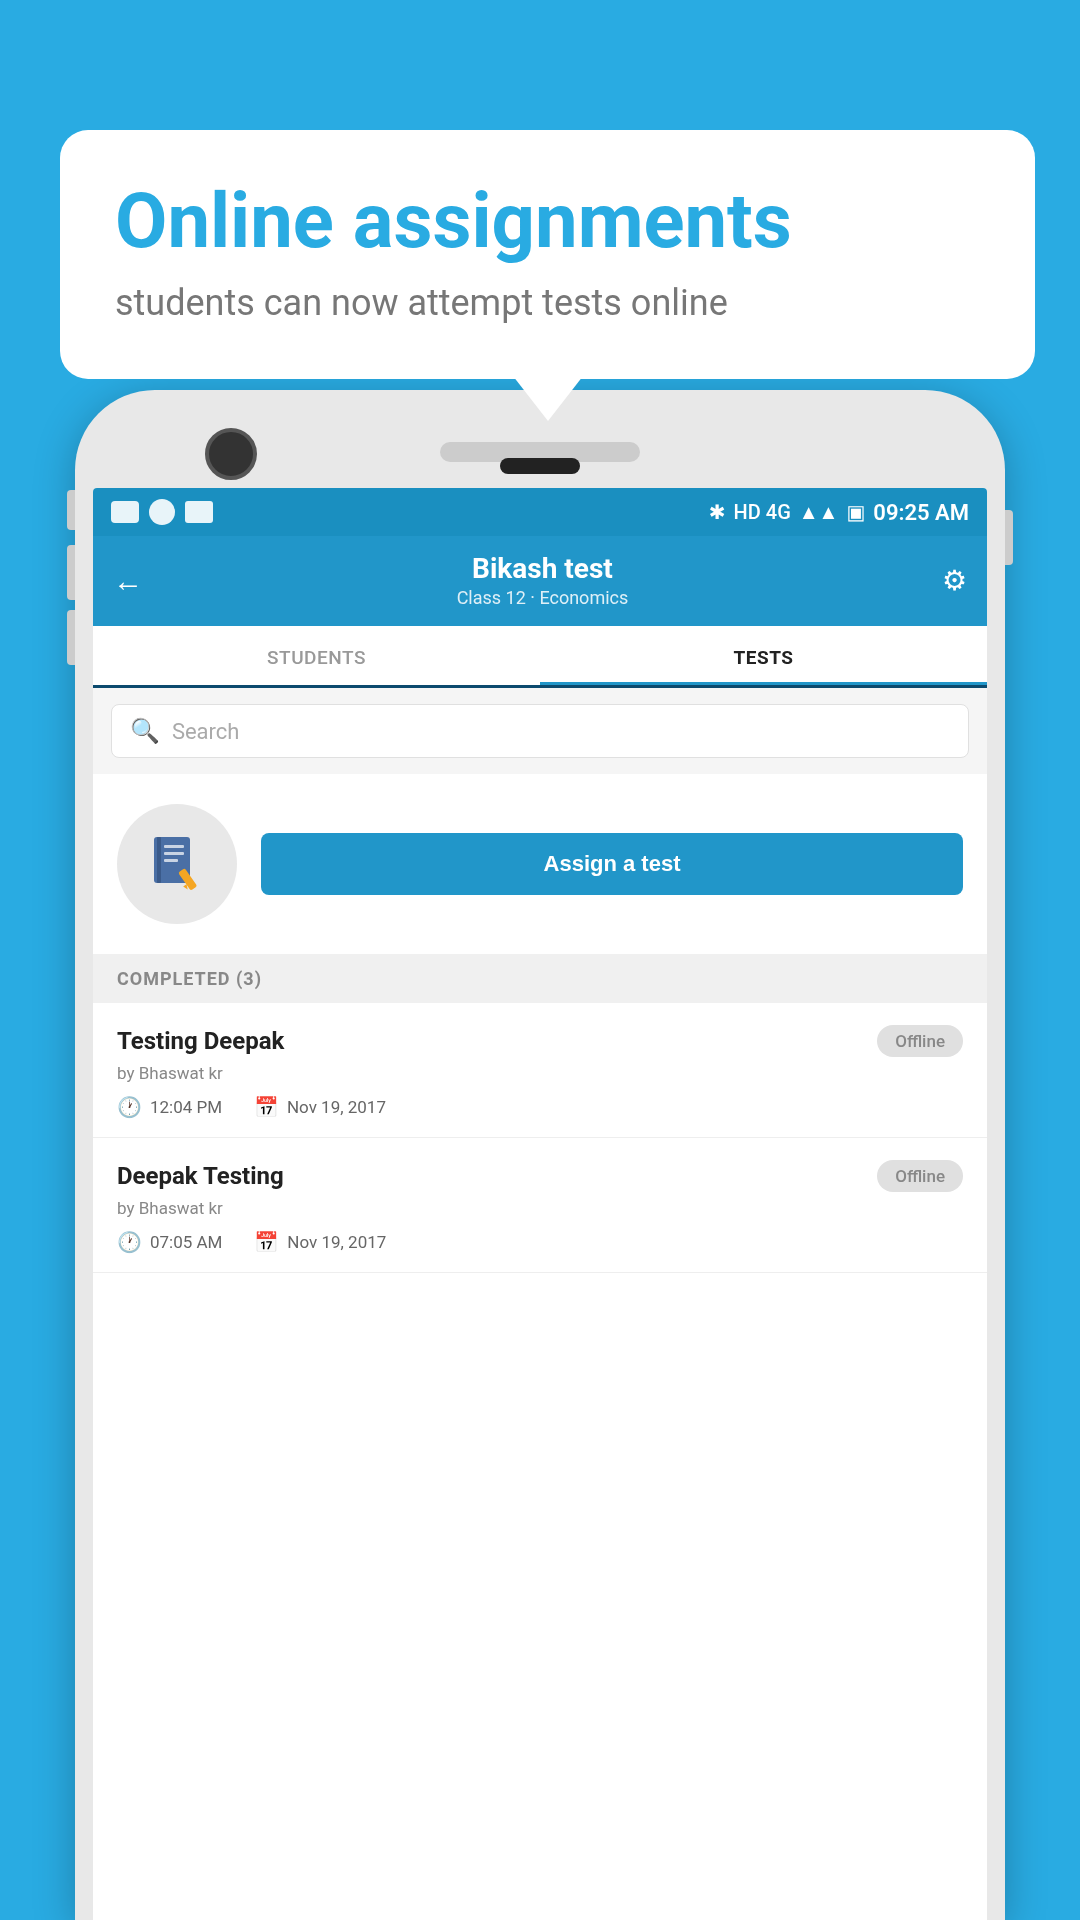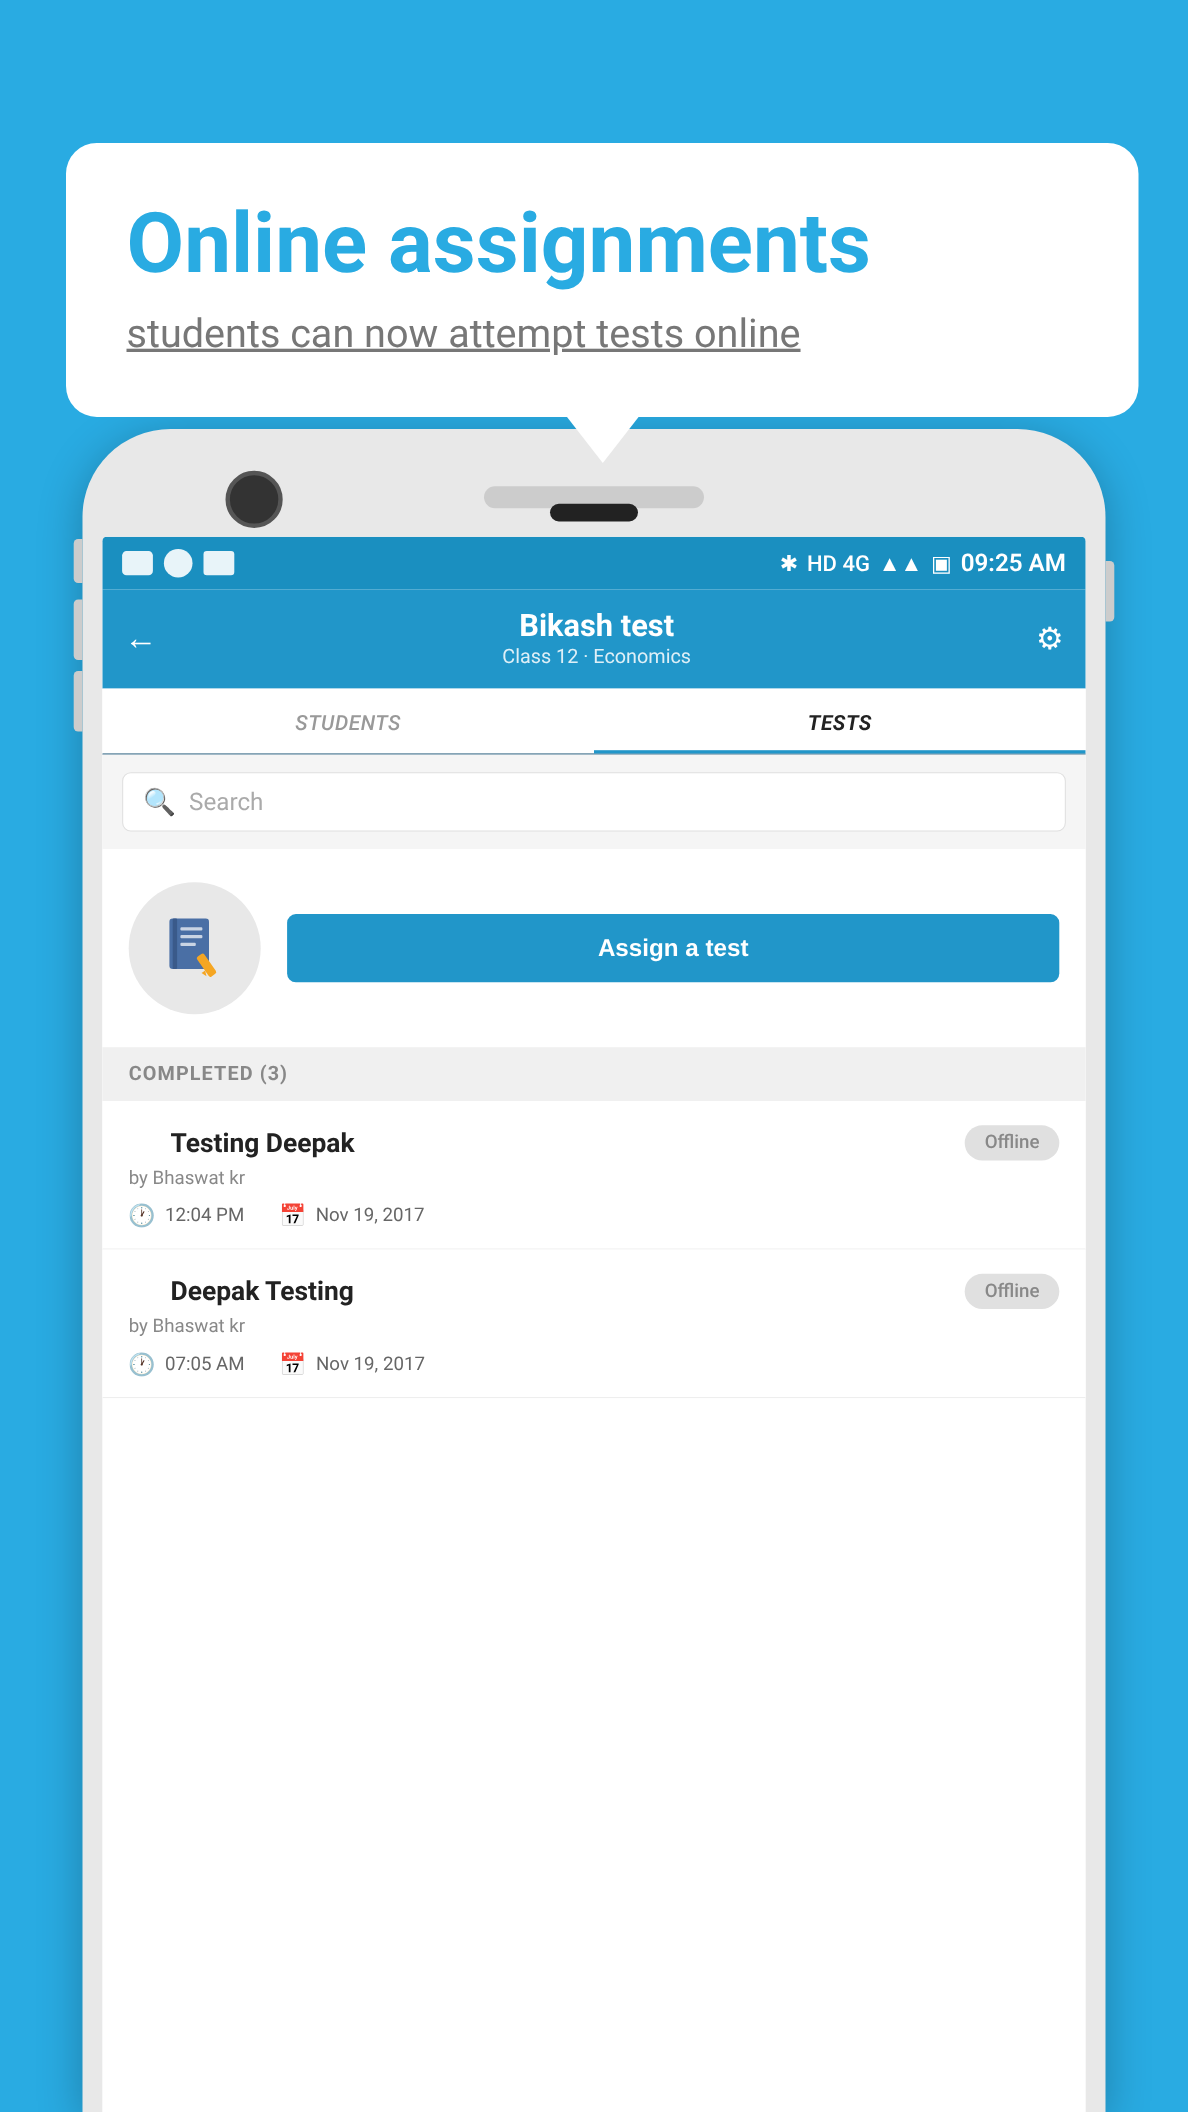--- a/index.html
+++ b/index.html
@@ -43,21 +43,20 @@
       font-weight: 700;
       color: #29ABE2;
       line-height: 1.1;
       margin-bottom: 18px;
     }
 
     .bubble-subtitle {
       font-size: 36px;
       color: #777;
       font-weight: 400;
-      text-decoration: underline;
     }
 
     
     .phone-shell {
       position: absolute;
       top: 390px;
       left: 75px;
       right: 75px;
       bottom: 0;
       background: #e8e8e8;
@@ -241,22 +240,21 @@
     .header-settings {
       color: white;
       font-size: 28px;
       cursor: pointer;
     }
 
     
     .tabs-bar {
       background: white;
       display: flex;
-      border-bottom: 1px solid #0c4a6e;
-      font-style: italic;
+      border-bottom: 3px solid #0c4a6e;
     }
 
     .tab-item {
       flex: 1;
       text-align: center;
       padding: 20px 8px 16px;
       font-size: 19px;
       font-weight: 500;
       color: #999;
       cursor: pointer;
@@ -363,21 +361,20 @@
       background: white;
       padding: 22px 24px 18px;
       border-bottom: 1px solid #eee;
     }
 
     .test-item-header {
       display: flex;
       align-items: center;
       justify-content: space-between;
       margin-bottom: 6px;
-      margin-left: 38px;
     }
 
     .test-name {
       font-size: 24px;
       font-weight: 700;
       color: #222;
     }
 
     .offline-badge {
       background: #e0e0e0;

